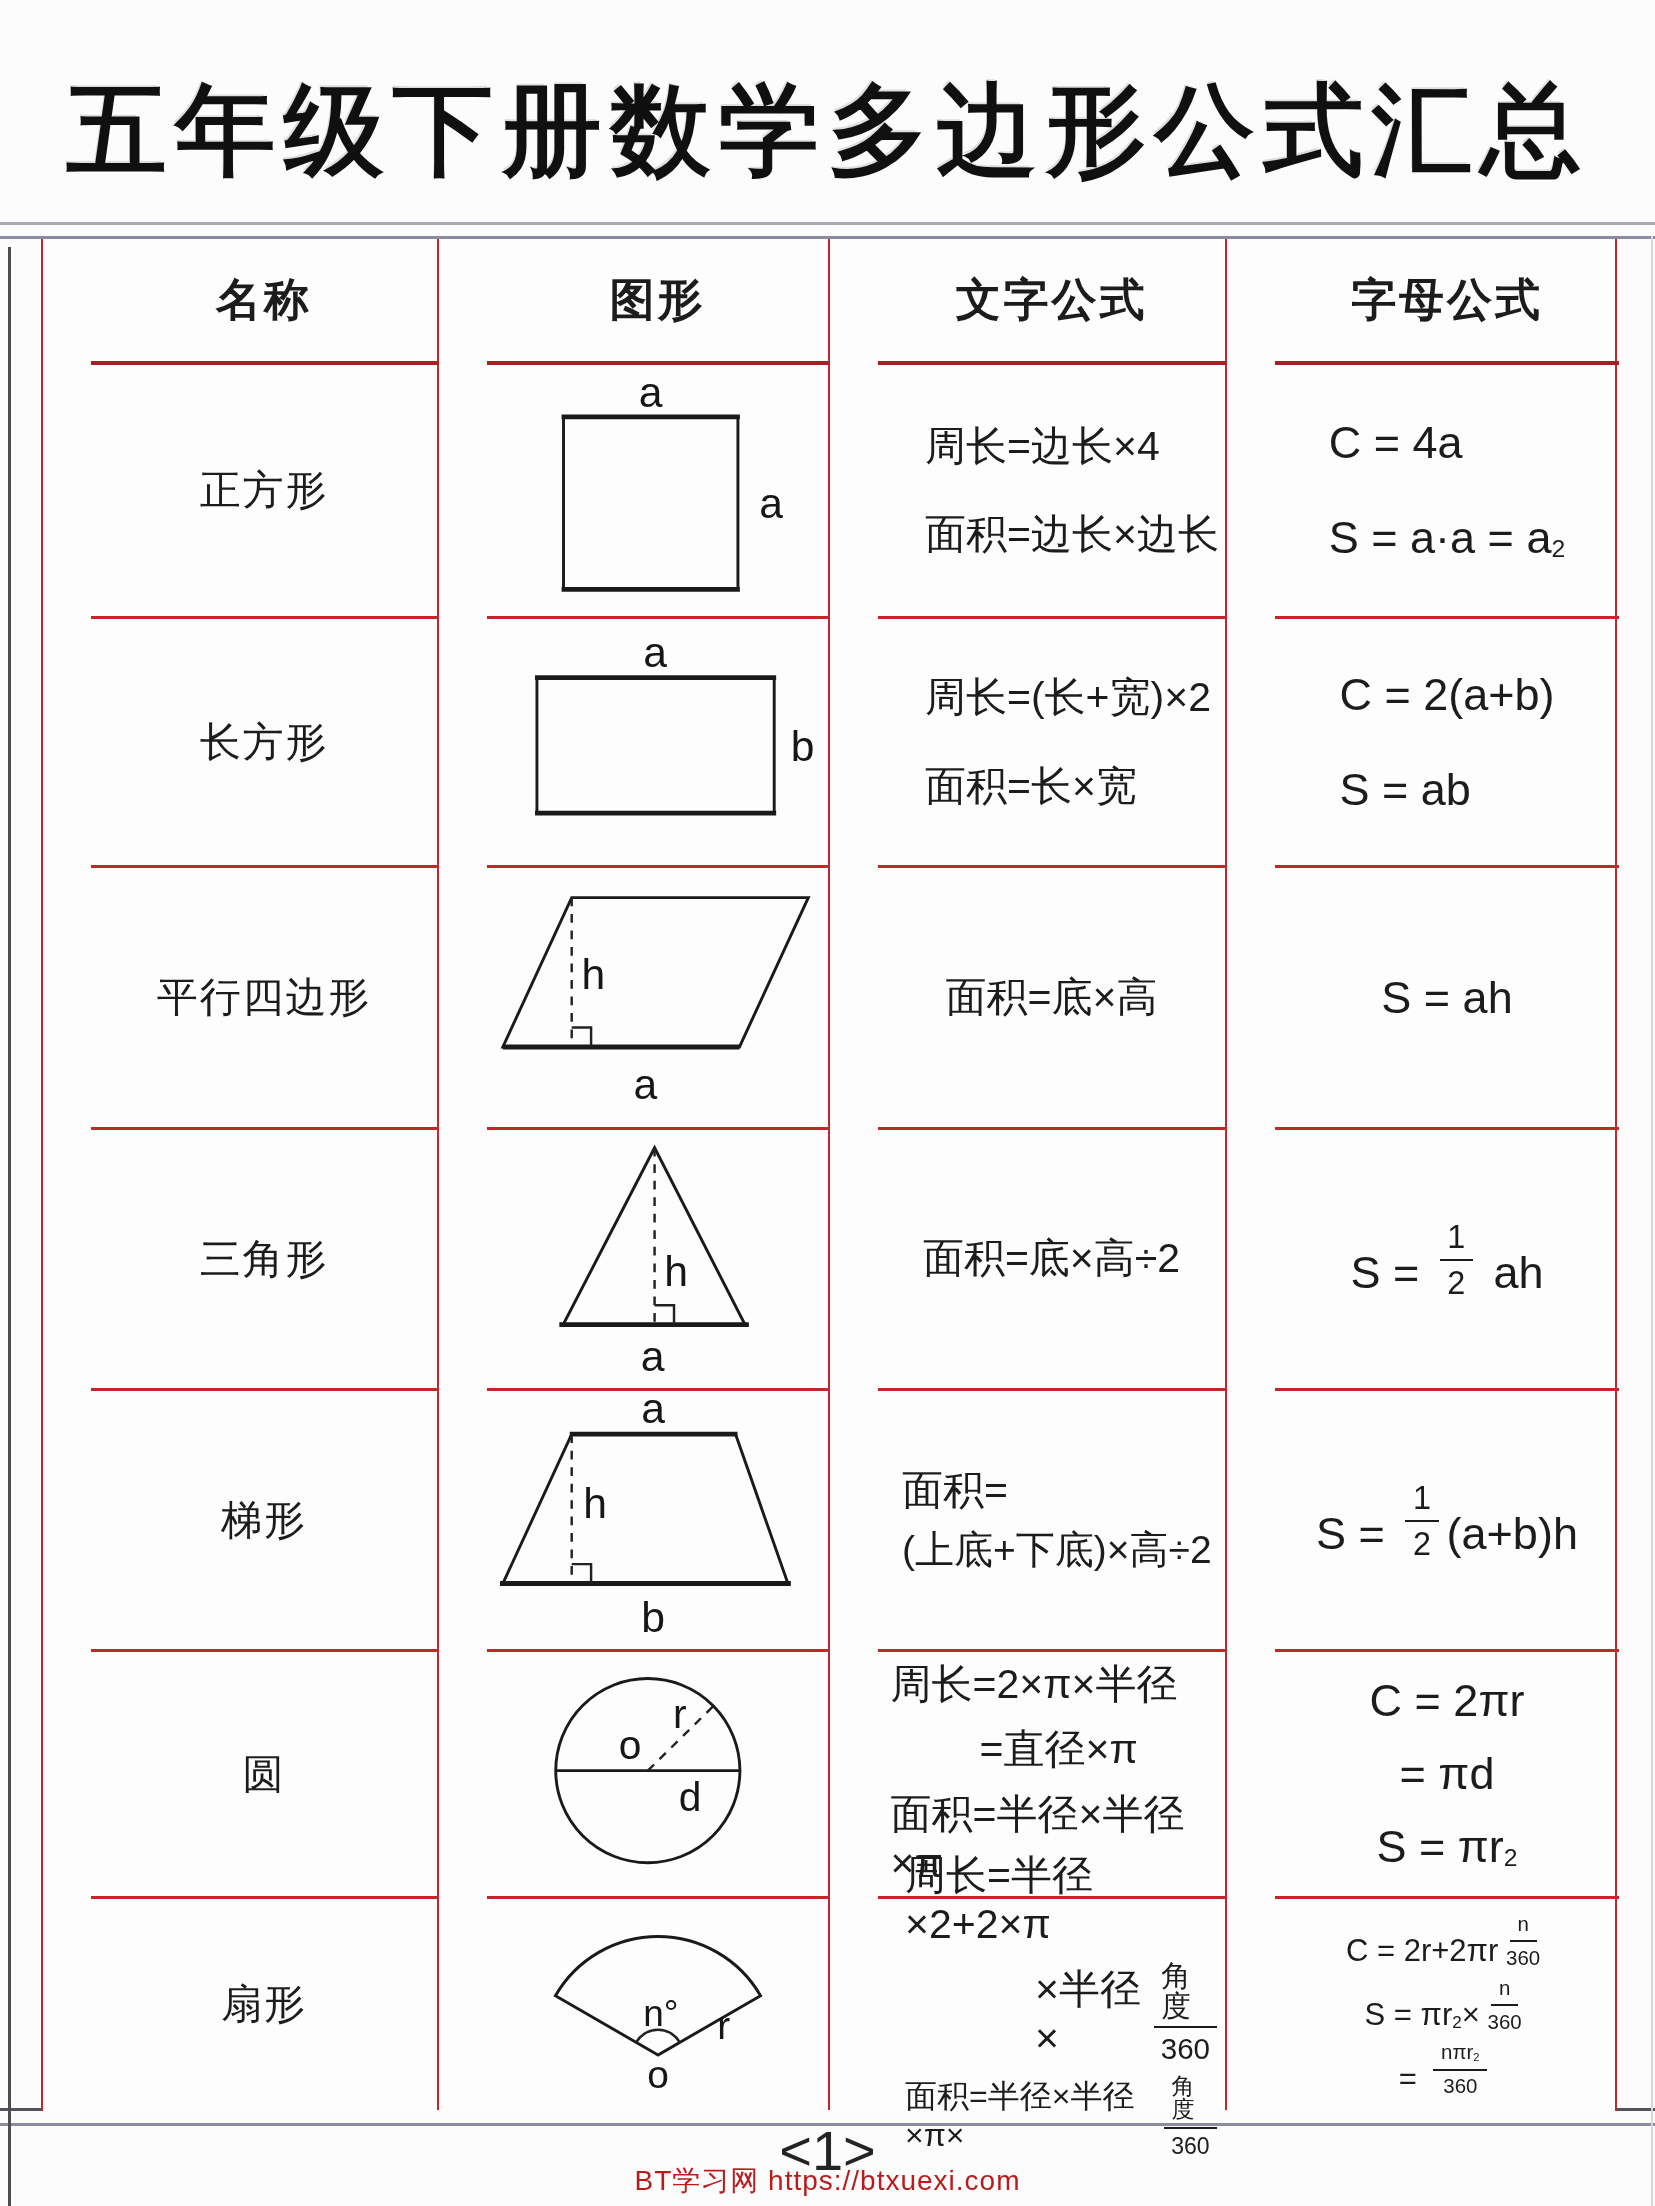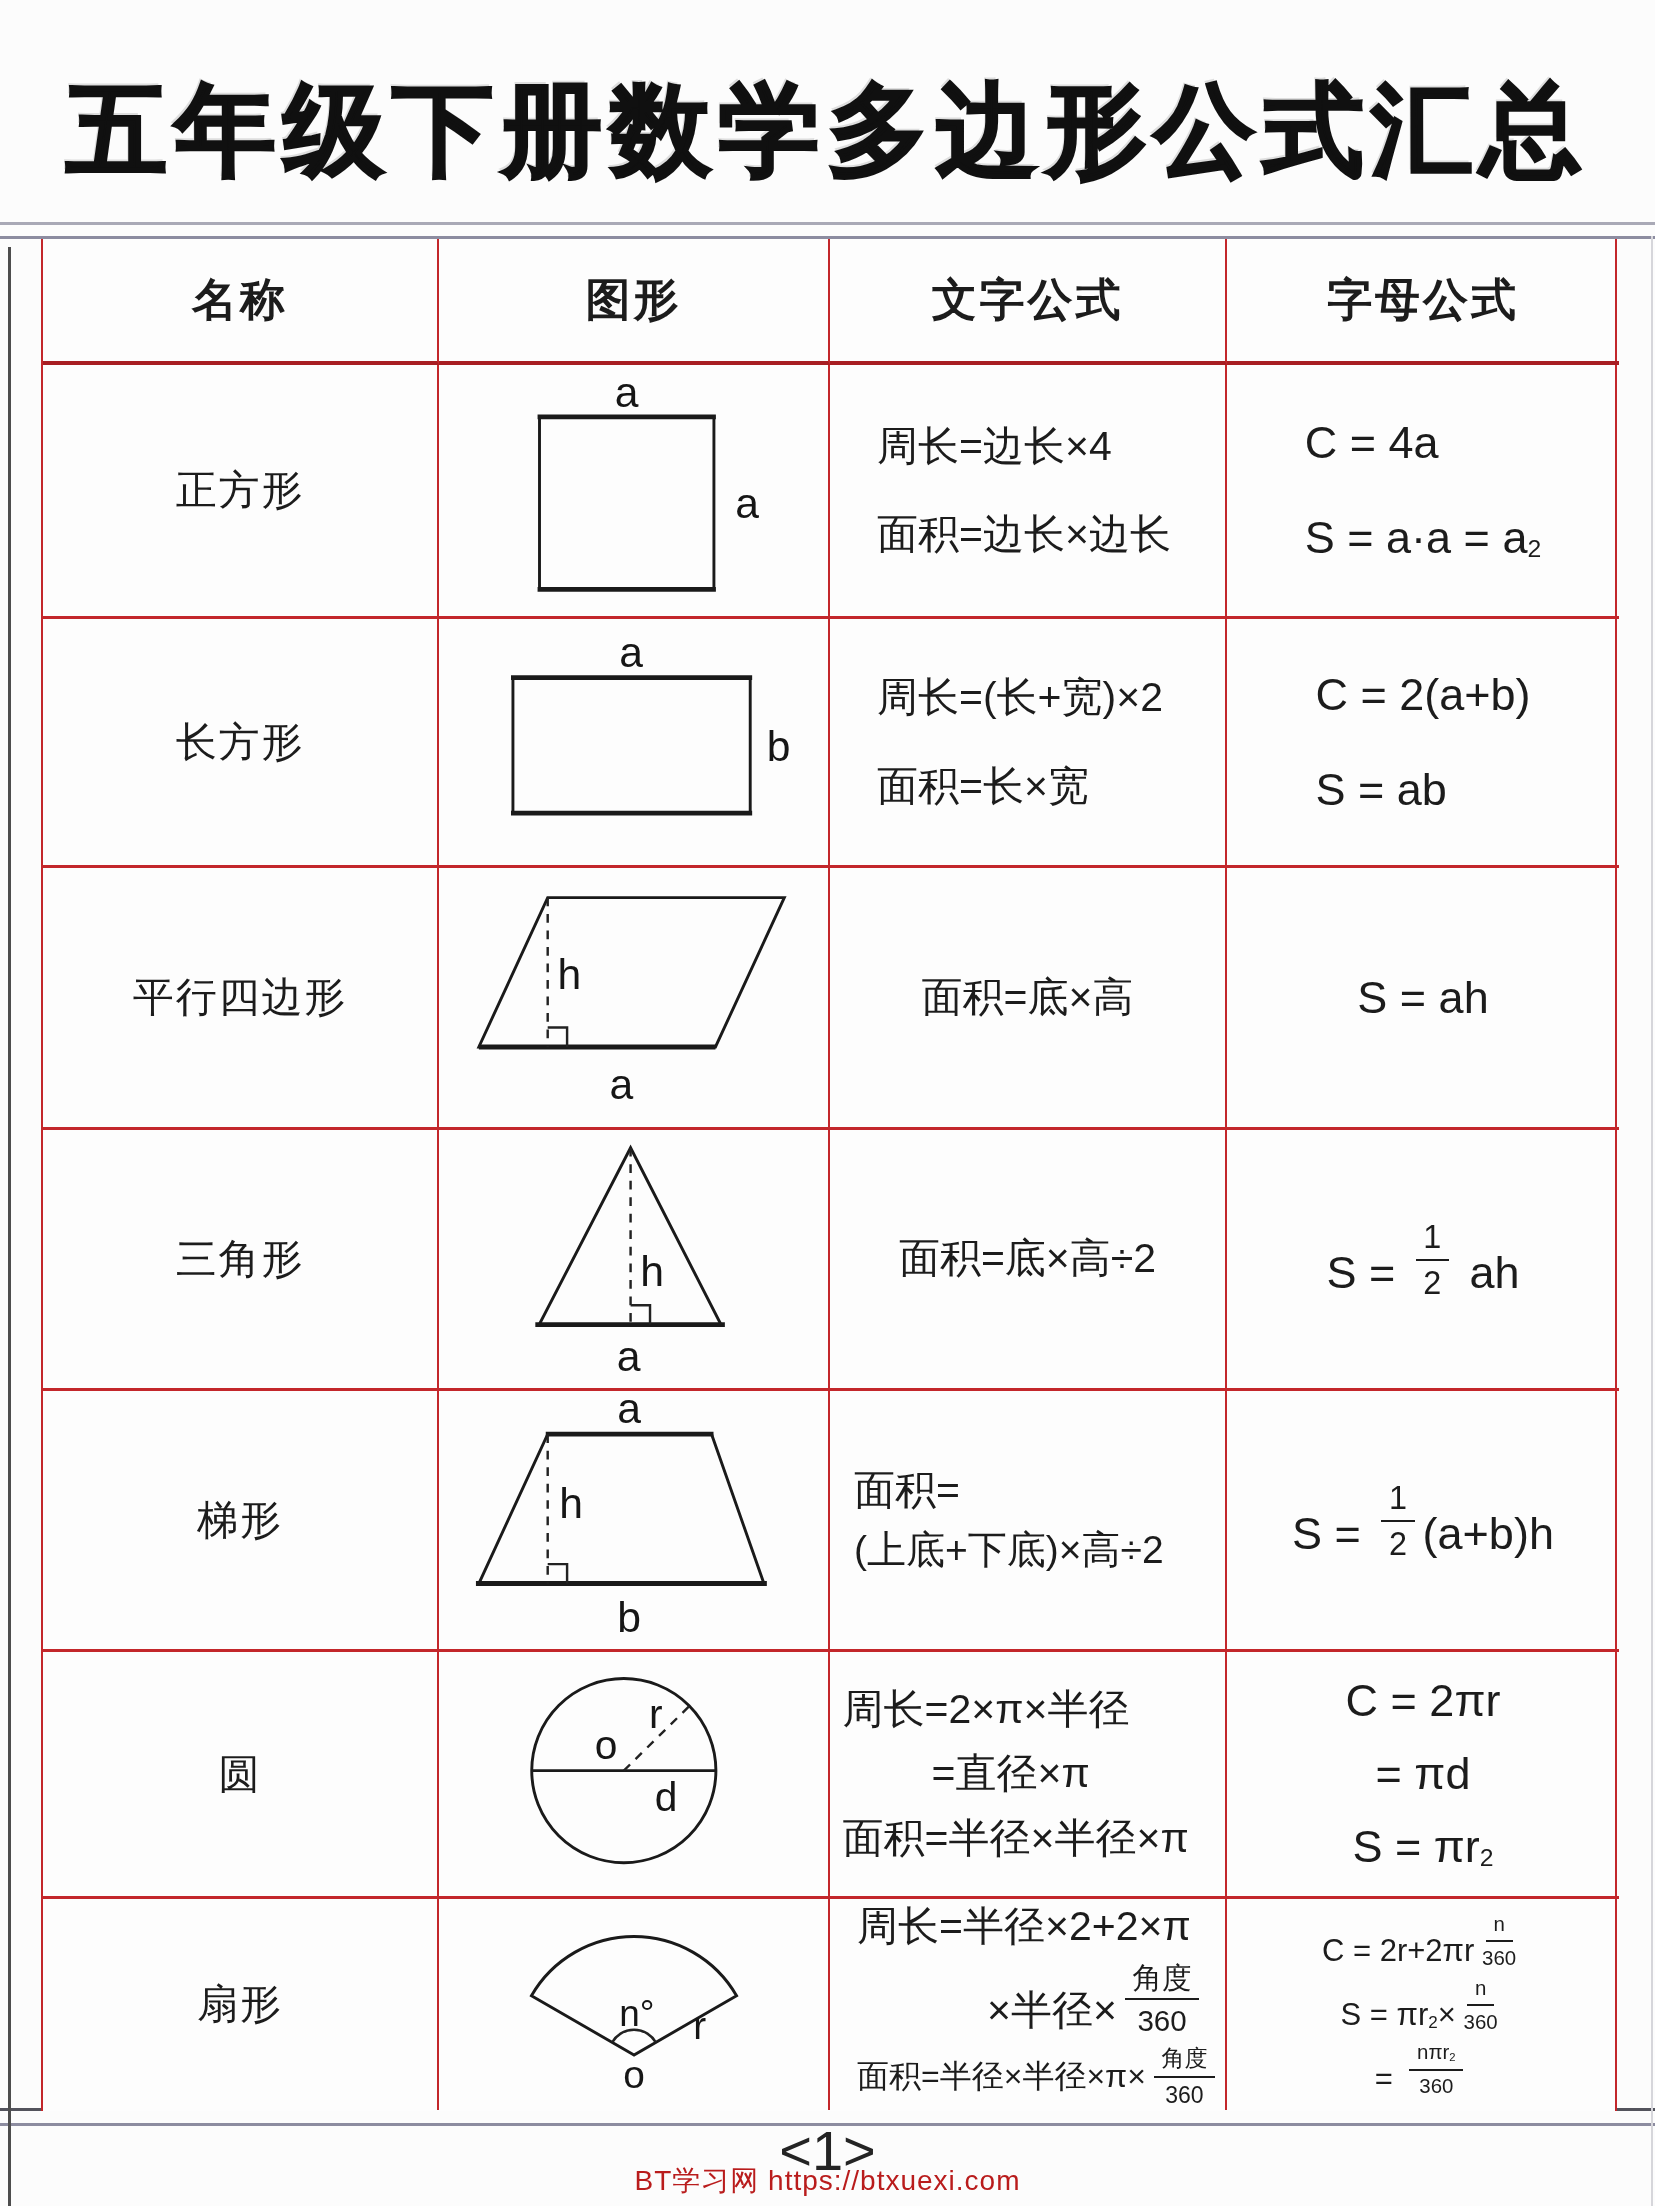--- a/index.html
+++ b/index.html
@@ -4,21 +4,21 @@
 <style>
   html,body{margin:0;padding:0}
   body{
     width:1655px;height:2207px;position:relative;overflow:hidden;
     background:#fcfcfc;color:#1c1c1c;
     font-family:"Liberation Sans","DejaVu Sans",sans-serif;
   }
   
   .title{
     position:absolute;top:64px;left:0;width:100%;text-align:center;
-    font-size:101px;font-weight:700;letter-spacing:7.8px;color:#101010;
+    font-size:101px;font-weight:400;letter-spacing:7.8px;color:#101010;
     -webkit-text-stroke:2.4px #101010;
     text-shadow:-1.9px -2.9px 0 rgba(120,120,120,.22);
     white-space:nowrap;
   }
   
   .hr{position:absolute;left:0;width:1655px;height:2.9px}
   .hr.t1{top:222px;background:#a9a9b6}
   .hr.t2{top:236px;background:#8c8ca0}
   .hr.b1{top:2108px;background:#53535c}
   .hr.b2{top:2123px;background:#8c8ca0}
@@ -31,21 +31,21 @@
     position:absolute;left:41px;top:239px;width:1576px;height:1872px;
     display:grid;box-sizing:border-box;
     grid-template-columns:396px 391px 397px 392px;
     grid-template-rows:126px 254px 249px 262px 261px 261px 247px 211px;
     border-left:2.9px solid #c3272b;border-right:2.9px solid #c3272b;
     background:#fdfdfd;
   }
   .c{
     box-sizing:border-box;position:relative;
     border-right:2.9px solid #c3272b;border-bottom:3.9px solid #c3272b;
-    display:flex;align-items:center;justify-content:center;
+    display:flex;align-items:center;justify-content:center;margin-left:48px;
   }
   .c.lastcol{border-right:none}
   .c.hdr{border-bottom:4.9px solid #a81e23;font-size:45px;font-weight:600;letter-spacing:2.9px}
   .c.lastrow{border-bottom:none}
   .name{font-size:41px;letter-spacing:1.9px}
 
   
   .t{display:flex;flex-direction:column;justify-content:center;font-size:41px;line-height:1.2}
   .t.left{align-items:flex-start}
   .t.center{align-items:center}

